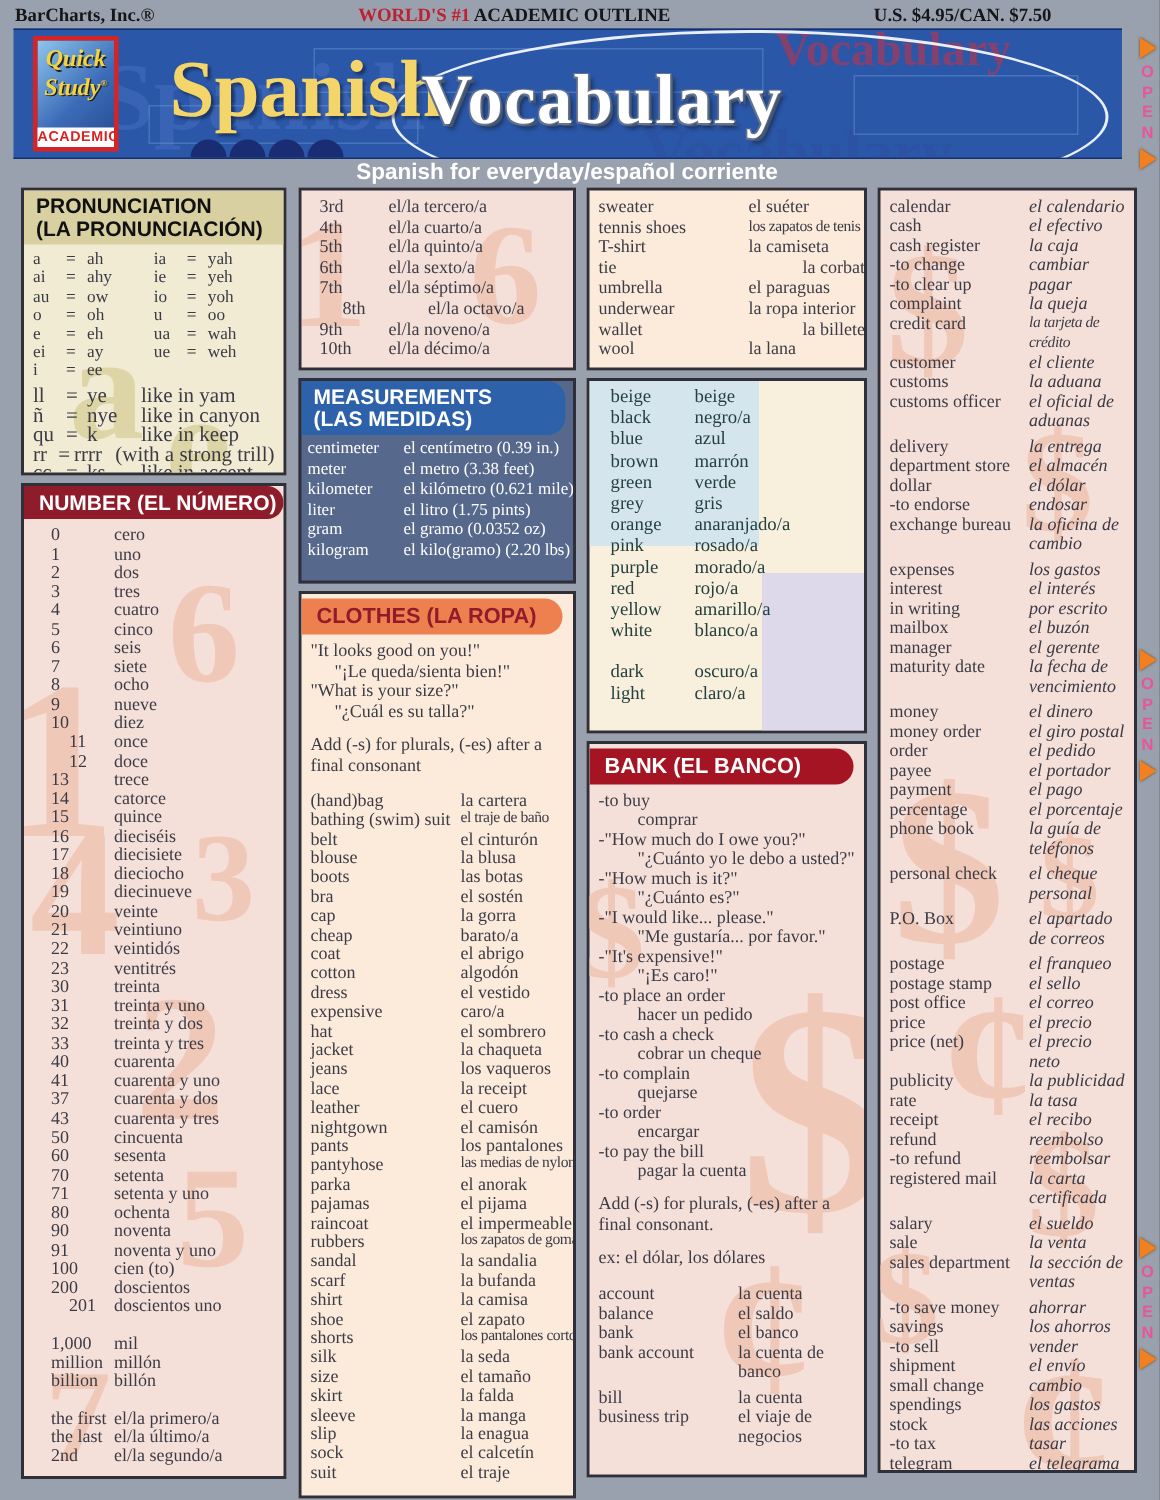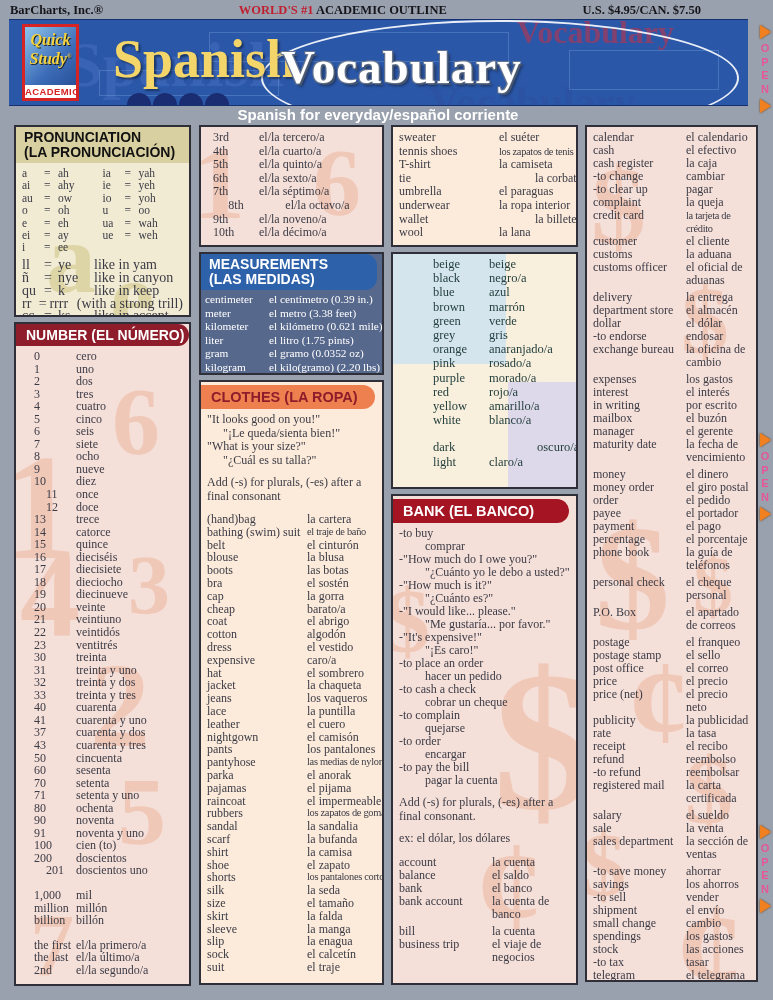--- a/index.html
+++ b/index.html
@@ -75,21 +75,21 @@
   .hdr-color { background:#1c7a78; color:#fff; }
   .hdr-bank { background:#a41423; color:#fff; }
 
   
   .vrow { display:flex; position:relative; z-index:1; font-size:12px; line-height:12.8px; }
   .vrow .en { width:100px; flex-shrink:0; white-space:nowrap; }
   .vrow .es { flex:1; white-space:nowrap; }
   .vrow.sm .es { font-size:10.4px; letter-spacing:-.3px; }
   .col4 .vrow { line-height:13px; }
   .col4 .vrow .en { width:93px; }
-  .col4 .vrow .es { white-space:normal; }
+  .col4 .vrow .es { white-space:normal;font-style:italic; }
   .vrow.mb { margin-bottom:4px; }
 
   .num-row { display:flex; position:relative; z-index:1; font-size:12px; line-height:12.55px; }
   .num-row .n { width:54px; padding-left:12px; flex-shrink:0; }
   .num-row.indent .n { padding-left:24px; }
   .num-row.gap { margin-top:12px; }
 
   .pron-cols { display:flex; font-size:11.5px; line-height:12.4px; position:relative; z-index:1; }
   .pron-half { width:50%; }
   .prow { display:flex; }
@@ -102,21 +102,21 @@
   .meas-box { background:#57688d; }
   .mrow { display:flex; color:#fff; font-size:11.3px; line-height:13.5px; position:relative; z-index:1; }
   .mrow .en { width:64px; flex-shrink:0; } .mrow .es { flex:1; white-space:nowrap; }
 
   .color-box { background:#f8efdc; }
   .patch { position:absolute; z-index:0; }
   .patch-blue { left:0; top:0; width:62%; height:47%; background:#d5e5ee; }
   .patch-lav { right:0; top:55%; width:37%; height:45%; background:#ded9ea; }
   .crow { display:flex; position:relative; z-index:1; font-size:12.5px; line-height:14.2px; color:#24403f; }
   .crow .en { width:64px; padding-left:8px; flex-shrink:0; } .crow .es { flex:1; }
-  .crow.gap { margin-top:13px;gap:48px; }
+  .crow.gap { margin-top:13px; }
 
   .ph { position:relative; z-index:1; font-size:12px; line-height:13px; }
   .ph .l2 { padding-left:26px; }
   .qa { position:relative; z-index:1; font-size:12px; line-height:13.5px; }
   .qa .l2 { padding-left:16px; }
   .note-p { position:relative; z-index:1; font-size:12px; line-height:13.5px; margin-top:9px; }
   .list-mt { margin-top:10px; }
 
   
   .open-group { position:absolute; left:757px; width:16px; display:flex; flex-direction:column;
@@ -592,21 +592,21 @@
 
           <div class="vrow" style="line-height:13.6px;">
             <span class="en" style="width:52px; padding-left:6px;">10th</span>
             <span class="es">el/la décimo/a</span>
           </div>
         <span class="ghost" style="left: -8px; top: 4px; font-size: 104px;">1</span>
           <span class="ghost" style="left: 112px; top: 8px; font-size: 96px;">6</span>
         </div>
     </div>
 
-    <div class="box meas-box" style="height:123px;">
+    <div class="box meas-box" style="height:137px;">
       <div class="hdr hdr-meas">
         <div>MEASUREMENTS</div>
         <div>(LAS MEDIDAS)</div>
       </div>
       <div class="box-body" style="padding:3px 4px;">
 
           <div class="mrow">
             <span class="en">centimeter</span>
             <span class="es">el centímetro (0.39 in.)</span>
           </div>
@@ -726,21 +726,21 @@
               <span class="es">la chaqueta</span>
             </div>
 
             <div class="vrow">
               <span class="en">jeans</span>
               <span class="es">los vaqueros</span>
             </div>
 
             <div class="vrow">
               <span class="en">lace</span>
-              <span class="es">la puntilla</span>
+              <span class="es">la receipt</span>
             </div>
 
             <div class="vrow">
               <span class="en">leather</span>
               <span class="es">el cuero</span>
             </div>
 
             <div class="vrow">
               <span class="en">nightgown</span>
               <span class="es">el camisón</span>
@@ -882,21 +882,21 @@
           <div class="vrow" style="line-height:13.6px;">
             <span class="en">wool</span>
             <span class="es">la lana</span>
           </div>
         </div>
     </div>
 
     <div class="box color-box" style="height:237px;">
       <div class="patch patch-blue"></div>
       <div class="patch patch-lav"></div>
-      <div class="box-body" style="padding:3px 16px; background:transparent;margin-left:16px;">
+      <div class="box-body" style="padding:3px 6px; background:transparent;">
 
           <div class="crow">
             <span class="en">beige</span>
             <span class="es">beige</span>
           </div>
 
           <div class="crow">
             <span class="en">black</span>
             <span class="es">negro/a</span>
           </div>

